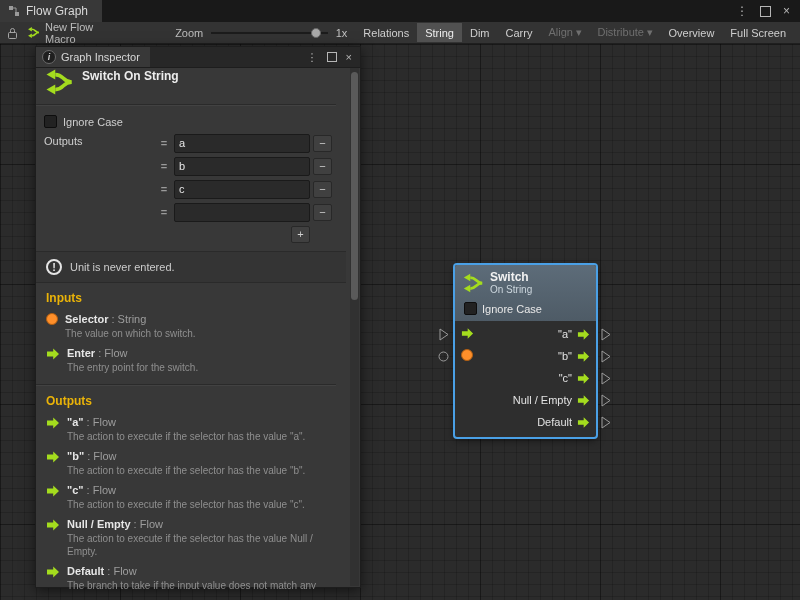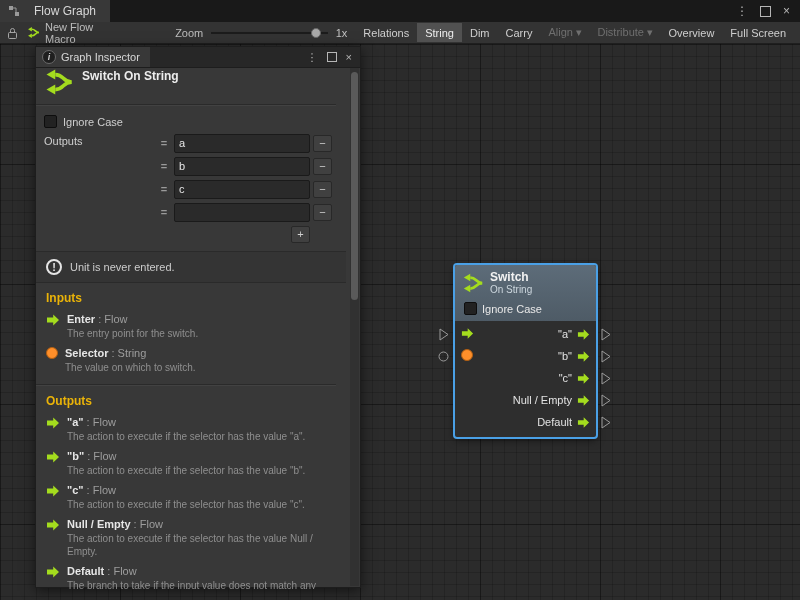--- a/index.html
+++ b/index.html
@@ -4,21 +4,21 @@
 <style>
   html,body{margin:0;padding:0;}
   body{
     width:800px;height:600px;position:relative;overflow:hidden;
     background:#282828;color:#d2d2d2;
     font-family:"Liberation Sans",sans-serif;font-size:11px;
     -webkit-user-select:none;user-select:none;
   }
   
   .titlebar{position:absolute;left:0;top:0;width:800px;height:22px;background:#191919;display:flex;align-items:stretch;}
-  .win-tab{display:flex;align-items:center;gap:14px;padding:0 14px 0 8px;background:#383838;color:#d8d8d8;font-size:12px;}
+  .win-tab{display:flex;align-items:center;gap:6px;padding:0 14px 0 8px;background:#383838;color:#d8d8d8;font-size:12px;}
   .win-controls{margin-left:auto;display:flex;align-items:center;gap:12px;padding:0 10px;color:#b6b6b6;font-size:12px;}
   .maxbox{display:inline-block;width:9px;height:9px;border:1px solid #b6b6b6;}
   
   .toolbar{position:absolute;left:0;top:22px;width:800px;height:22px;background:#333333;border-bottom:1px solid #1f1f1f;display:flex;align-items:center;padding:1px 6px;box-sizing:border-box;gap:8px;color:#c2c2c2;}
   .tb-icon{display:flex;align-items:center;}
   .macro{display:flex;align-items:center;gap:5px;color:#bdbdbd;}
   .zoom-label{margin-left:52px;color:#bdbdbd;}
   .slider{position:relative;width:132px;height:12px;}
   .slider .track{position:absolute;left:0;right:0;top:5px;height:2px;background:#1c1c1c;}
   .slider .handle{position:absolute;top:1px;left:86%;width:10px;height:10px;border-radius:50%;background:#a9a9a9;border:1px solid #666;box-sizing:border-box;}
@@ -328,39 +328,39 @@
     <div class="warning-strip">
       <span class="warn-icon">!</span>
       <span>Unit is never entered.</span>
     </div>
 
     <div class="section">
       <div class="section-title">Inputs</div>
 
       <div class="port-entry">
         <span class="port-icon">
+            <span class="string-dot"></span>
+          </span>
+        <div class="port-text">
+          <div class="port-name-line"><span class="port-name">Selector</span><span class="port-type"> : String</span></div>
+          <div class="port-desc">The value on which to switch.</div>
+        </div>
+      </div>
+
+      <div class="port-entry">
+        <span class="port-icon">
             <svg width="14" height="14" viewBox="0 0 14 14">
               <path d="M1 4.6 H7.2 V1.4 L13 7 L7.2 12.6 V9.4 H1 Z" fill="#a4dc1e"></path>
             </svg>
           </span>
         <div class="port-text">
           <div class="port-name-line"><span class="port-name">Enter</span><span class="port-type"> : Flow</span></div>
           <div class="port-desc">The entry point for the switch.</div>
         </div>
       </div>
-
-      <div class="port-entry">
-        <span class="port-icon">
-            <span class="string-dot"></span>
-          </span>
-        <div class="port-text">
-          <div class="port-name-line"><span class="port-name">Selector</span><span class="port-type"> : String</span></div>
-          <div class="port-desc">The value on which to switch.</div>
-        </div>
-      </div>
     </div>
 
     <div class="divider"></div>
 
     <div class="section">
       <div class="section-title">Outputs</div>
 
       <div class="port-entry">
         <span class="port-icon">
             <svg width="14" height="14" viewBox="0 0 14 14">

